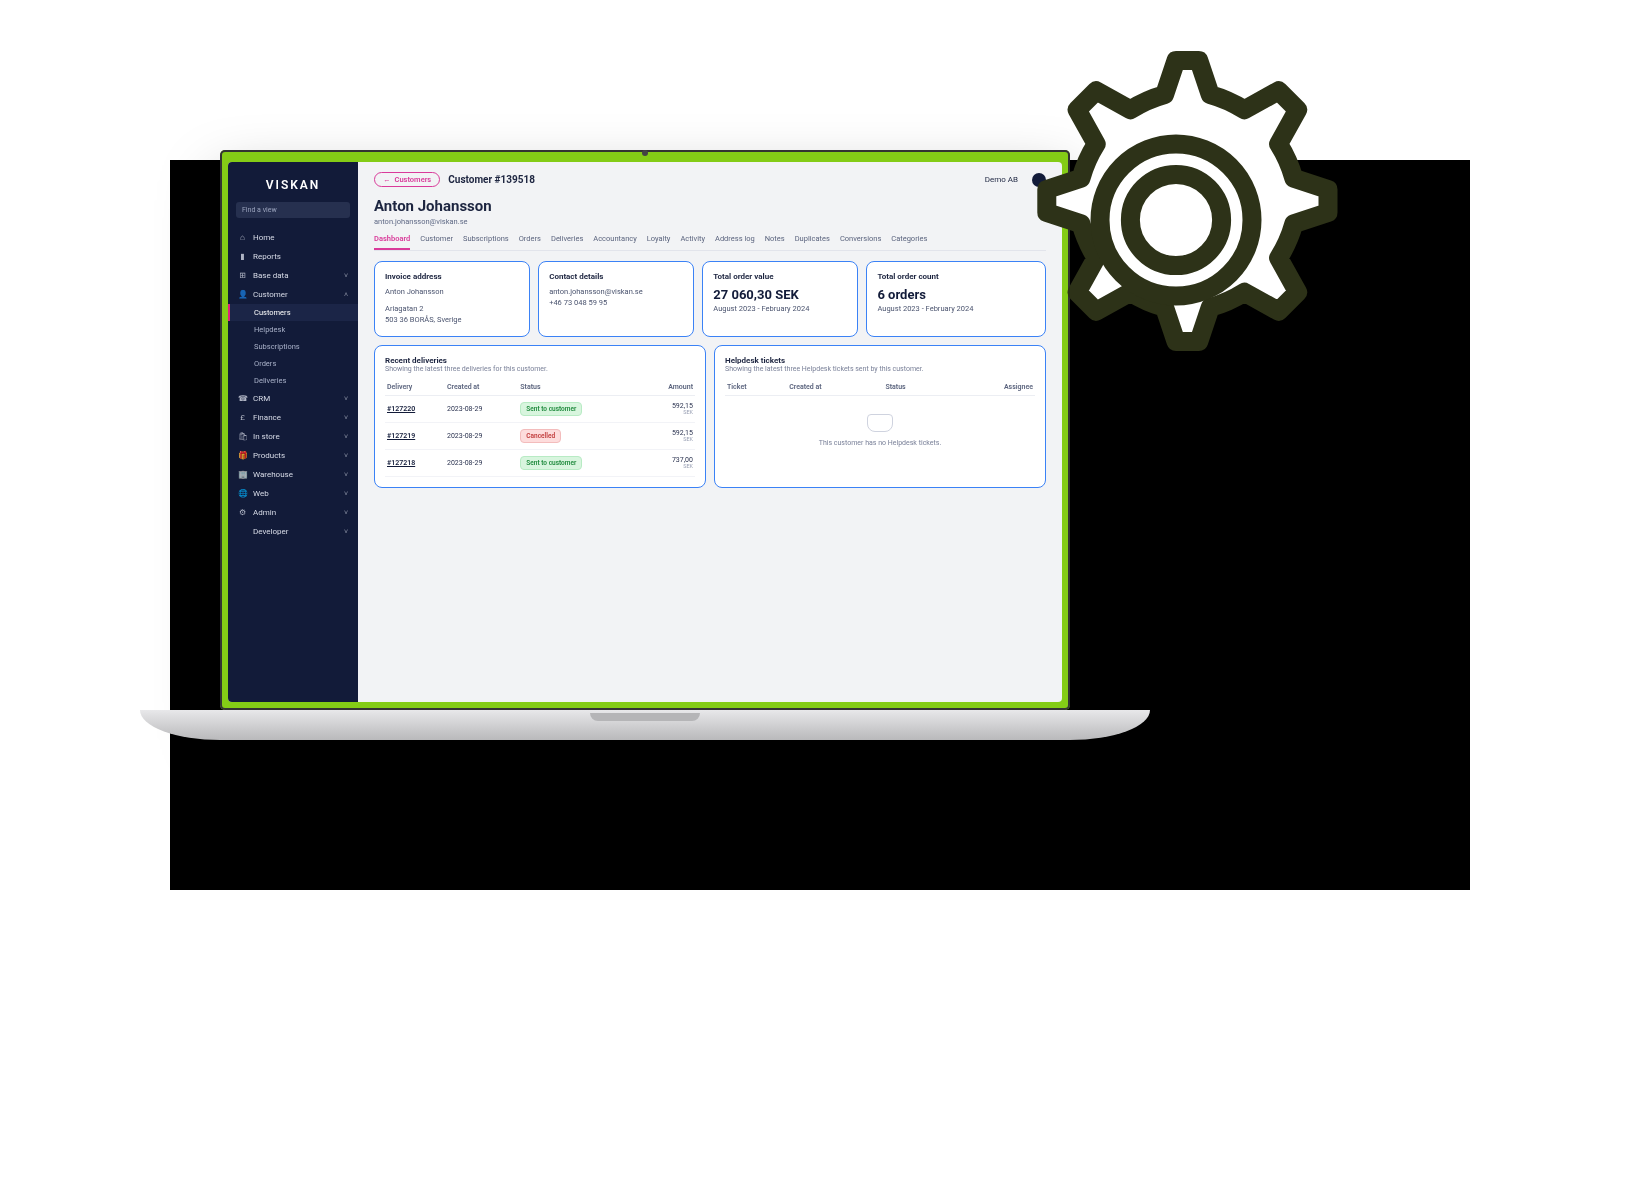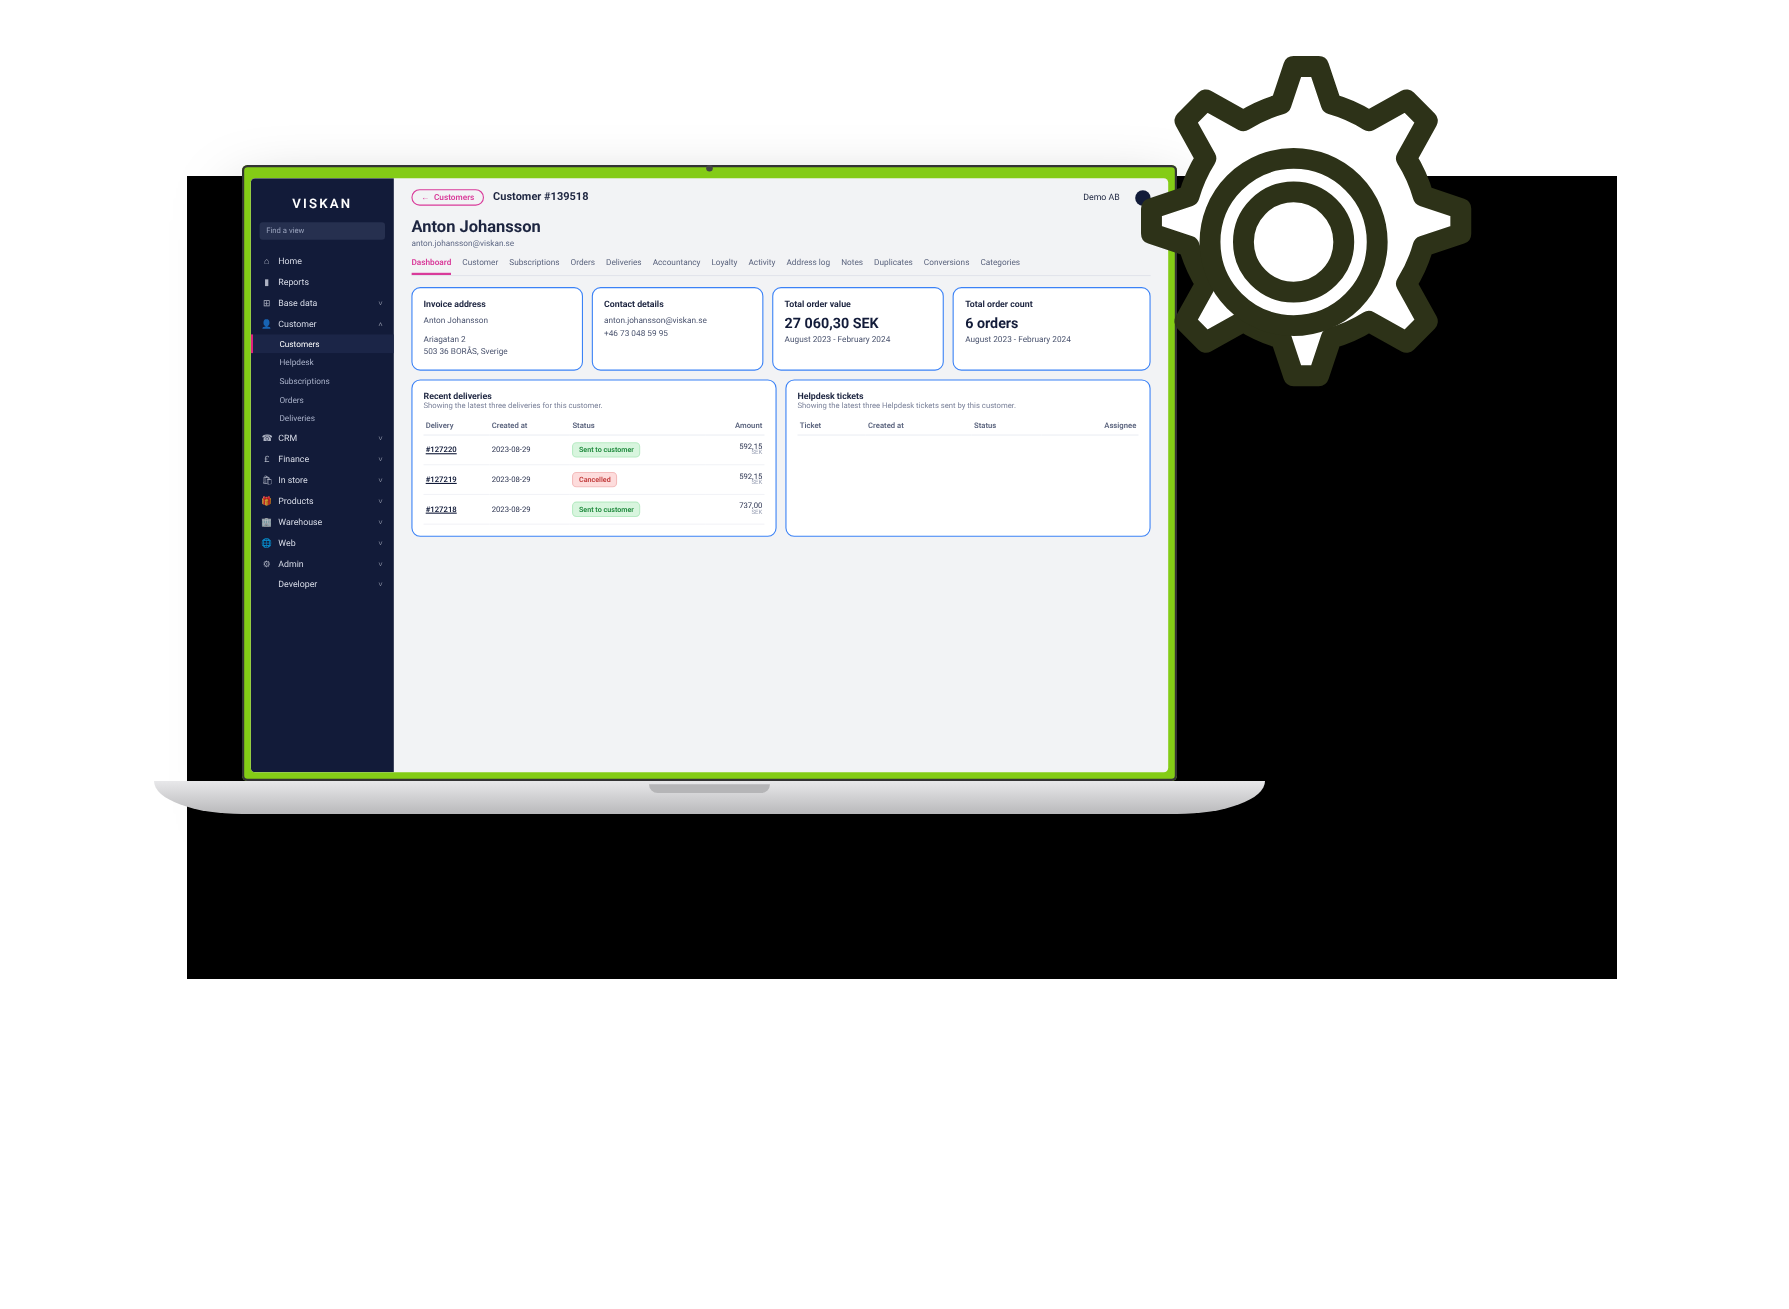--- a/index.html
+++ b/index.html
@@ -335,20 +335,24 @@
             <table>
               <thead>
                   <tr id="tix-head">
                     <th>Ticket</th>
                     <th>Created at</th>
                     <th>Status</th>
                     <th>Assignee</th>
                   </tr>
                 </thead>
             </table>
+            <div class="empty">
+              <div class="empty-ico"></div>
+              <p>This customer has no Helpdesk tickets.</p>
+            </div>
           </div>
         </div>
       </main>
 
     </div>
   </div>
   <div class="laptop-base"></div>
 </div>
 
 </body></html>

